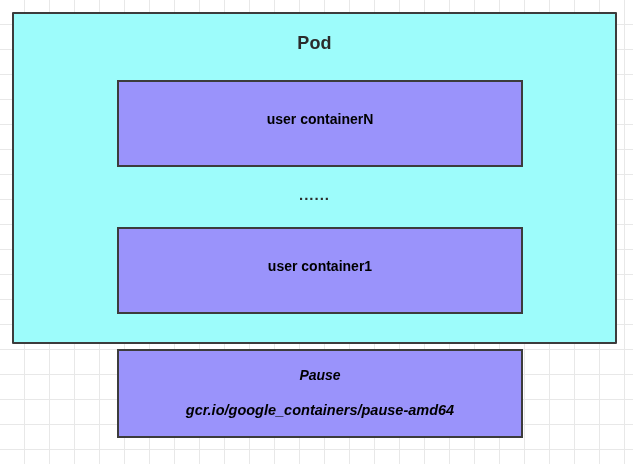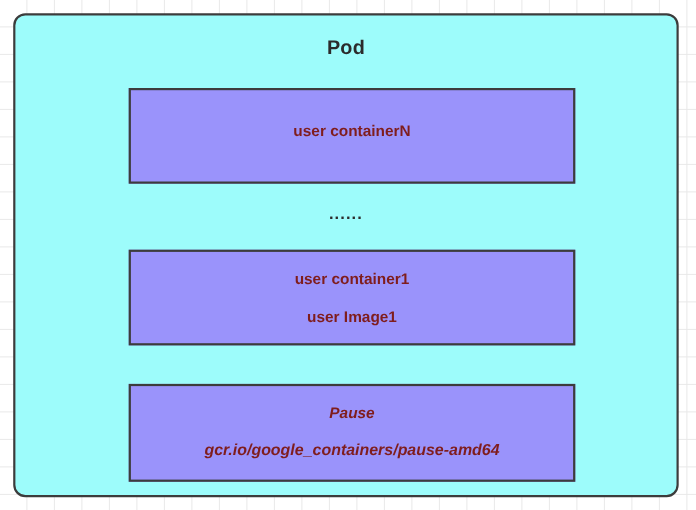--- a/index.html
+++ b/index.html
@@ -23,25 +23,25 @@
     background-size: 25px 25px;
     background-position: -1px -1px;
   }
 
   
   .pod-box {
     position: absolute;
     left: 12px;
     top: 12px;
     width: 605px;
-    height: 440px;
+    height: 332px;
     box-sizing: border-box;
     background: #9dfcfb;
     border: 2px solid #3c3c3c;
-    border-radius: 11px;
+    border-radius: 1px;
   }
 
   .pod-title {
     position: absolute;
     left: 0;
     right: 0;
     top: 19px;
     text-align: center;
     font-size: 18px;
     font-weight: bold;
@@ -63,21 +63,21 @@
     justify-content: center;
   }
 
   .box-n   { top: 66px;  height: 87px; }
   .box-1   { top: 213px; height: 87px; }
   .box-pause { top: 335px; height: 89px; font-style: italic; }
 
   .box-line {
     font-size: 14px;
     font-weight: bold;
-    color: #7f1d1d;
+    color: #000000;
     text-align: center;
     line-height: 1.2;
   }
   .box-line.primary  { margin-bottom: 9px; }
   .box-line.secondary { margin-top: 9px; }
 
   .box-line.wide { font-size: 14.5px; }
 
   
   .ellipsis {
@@ -102,21 +102,20 @@
     <div class="pod-title">Pod</div>
 
     <div class="container-box box-n">
       <div class="box-line primary">user containerN</div>
     </div>
 
     <div class="ellipsis">......</div>
 
     <div class="container-box box-1">
       <div class="box-line primary">user container1</div>
-      <div class="box-line secondary">user Image1</div>
     </div>
 
     <div class="container-box box-pause">
       <div class="box-line primary">Pause</div>
       <div class="box-line secondary wide">gcr.io/google_containers/pause-amd64</div>
     </div>
 
   </div>
 </div>
 

